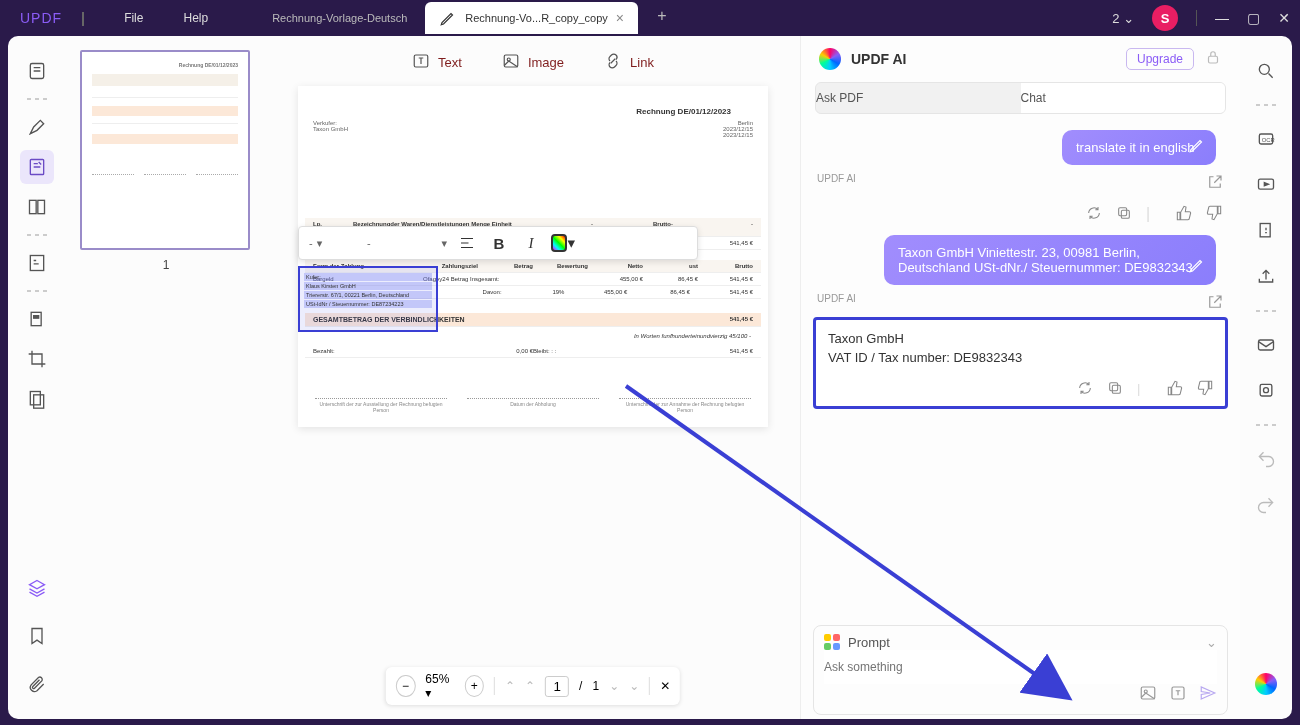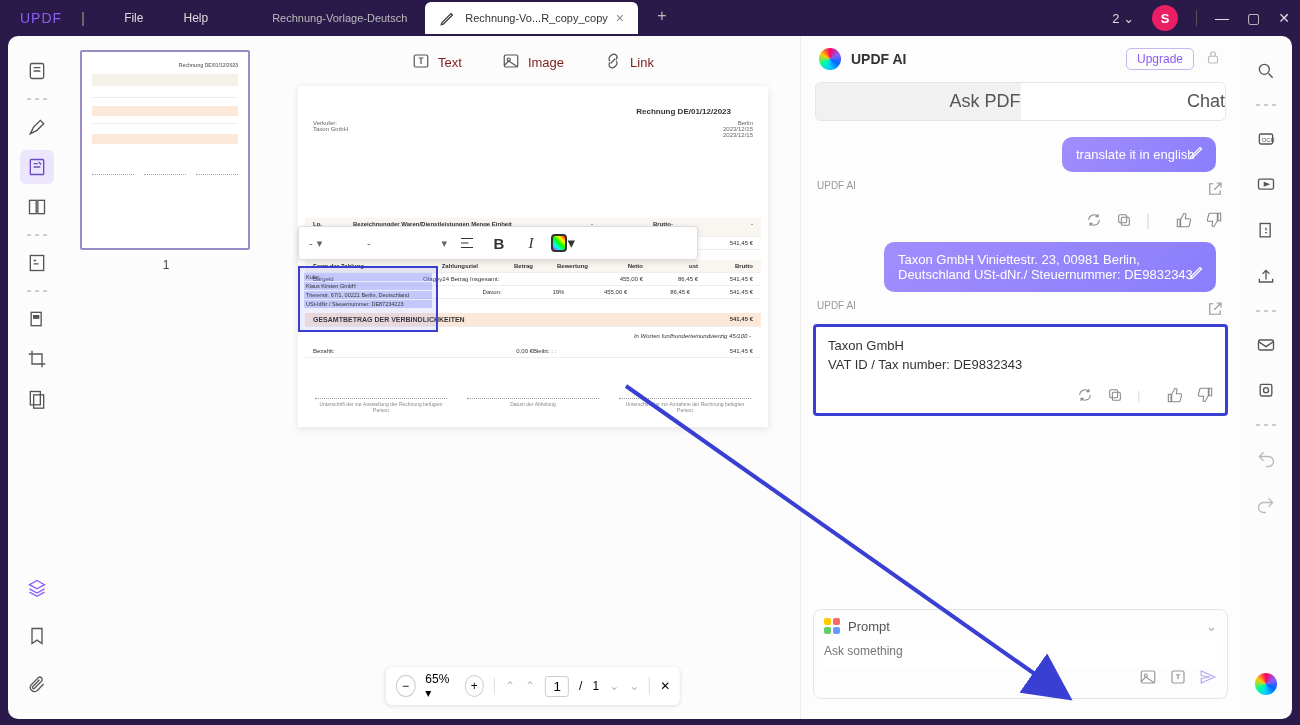--- a/index.html
+++ b/index.html
@@ -48,31 +48,31 @@
 .tblcell:first-child{text-align:left;flex:0.5}
 .tblcell.wide{flex:2;text-align:left}
 .sigline{border-top:1px dotted #999;padding-top:2px;font-size:5px;text-align:center;color:#888}
 .ai-panel{width:440px;border-left:1px solid #eee;display:flex;flex-direction:column;background:#fdfdfd}
 .ai-header{display:flex;align-items:center;padding:12px 18px;gap:10px}
 .ai-logo{width:22px;height:22px;border-radius:50%;background:conic-gradient(#f06,#8b5cf6,#06f,#0cf,#0f9,#fc0,#f06)}
 .ai-title{font-size:14px;font-weight:600;color:#333;flex:1}
 .upgrade{border:1px solid #c9b8f0;color:#8b5cf6;padding:3px 10px;border-radius:5px;font-size:12px;cursor:pointer}
 .lock{color:#bbb}
 .ai-tabs{display:flex;margin:0 14px 10px;border-radius:6px;overflow:hidden;border:1px solid #e5e5e5;background:#f1f1f1}
-.ai-tab{flex:1;padding:8px 0;text-align:right;font-size:18px;color:#555;cursor:pointer}
+.ai-tab{flex:1;padding:8px 0;text-align:left;font-size:12px;color:#555;cursor:pointer}
 .ai-tab.active{background:#fff}
 .ai-body{flex:1;overflow-y:auto;padding:0 12px}
 .bubble-user{background:linear-gradient(135deg,#a18dfd,#8b7efc);color:#fff;border-radius:10px;padding:10px 14px;margin:6px 12px 6px auto;max-width:80%;font-size:13px;position:relative}
 .bubble-user .editicn{position:absolute;bottom:8px;right:10px;color:#fff}
 .ai-label{font-size:10px;color:#999;margin:8px 4px 4px;display:flex;justify-content:space-between}
 .bubble-ai{background:#fff;padding:10px 12px;font-size:13px;color:#333;line-height:1.45}
 .bubble-ai.boxed{border:3px solid #3a3fd4;border-radius:4px}
 .ai-actions{display:flex;gap:14px;justify-content:flex-end;padding:8px 6px;color:#888}
 .ai-actions svg,.ai-actions span{width:16px;height:16px;cursor:pointer}
-.prompt-area{border:1px solid #e5e5e5;border-radius:8px;margin:8px 12px 20px;padding:8px 10px}
+.prompt-area{border:1px solid #e5e5e5;border-radius:8px;margin:8px 12px 4px;padding:8px 10px}
 .prompt-row{display:flex;align-items:center;gap:8px;font-size:13px;color:#555}
 .prompt-grid{width:16px;height:16px;display:grid;grid-template-columns:1fr 1fr;gap:2px}
 .prompt-grid span{background:#fc0;border-radius:2px}
 .prompt-grid span:nth-child(2){background:#f66}.prompt-grid span:nth-child(3){background:#6c6}.prompt-grid span:nth-child(4){background:#69f}
 .prompt-input{width:100%;border:none;outline:none;padding:10px 0;font-size:12px;color:#4c1d95}
 .prompt-bottom{display:flex;justify-content:flex-end;gap:12px;color:#999}
 .send{color:#b8a8f0}
 .right-tools{width:52px;display:flex;flex-direction:column;align-items:center;padding-top:18px;gap:12px}
 .zoom-bar{position:absolute;bottom:14px;left:50%;transform:translateX(-50%);display:flex;align-items:center;gap:10px;background:#fff;padding:5px 10px;border-radius:6px;box-shadow:0 1px 4px rgba(0,0,0,0.12);font-size:12px}
 .zbtn{width:22px;height:22px;border:1px solid #ccc;border-radius:50%;display:flex;align-items:center;justify-content:center;cursor:pointer}

